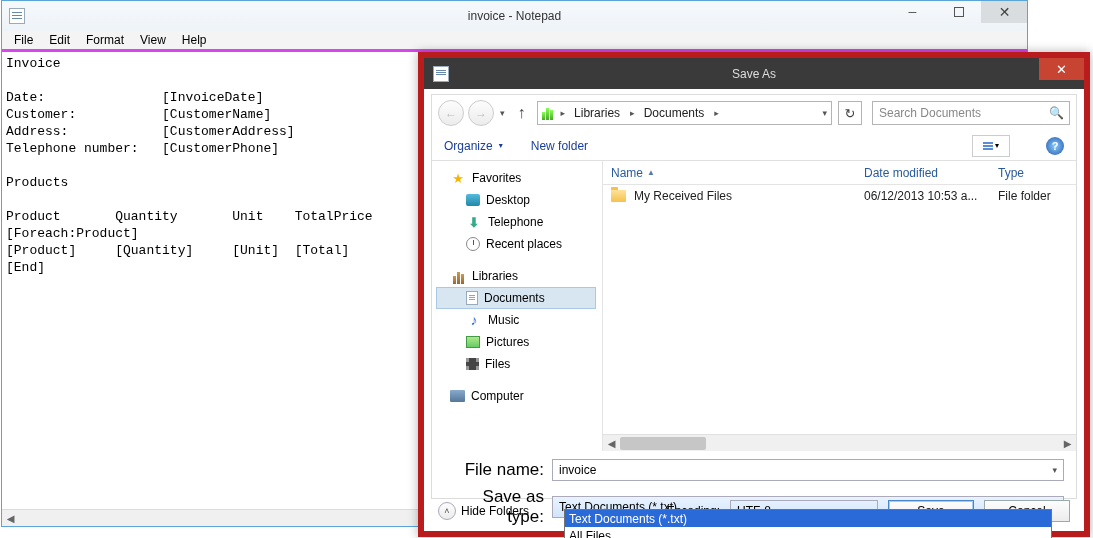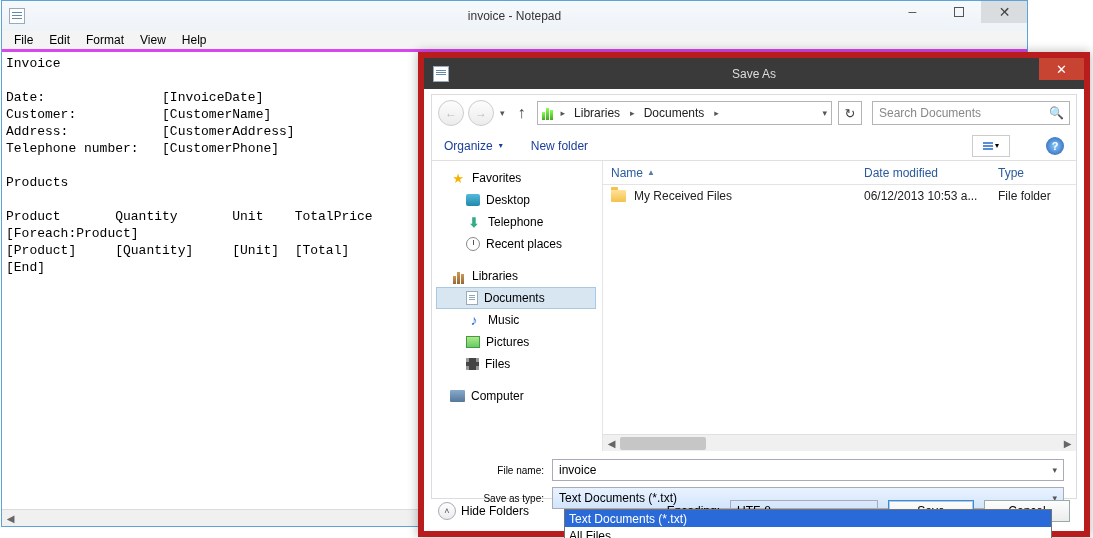--- a/index.html
+++ b/index.html
@@ -97,21 +97,21 @@
 .filerow > div { padding: 0 8px; }
 .filerow .col-name { display:flex; align-items:center; gap:8px;}
 
 .file-hscroll { height: 17px; background: #f0f0f0; border-top: 1px solid #e0e0e0; display:flex;}
 .file-hscroll .arrow{width:17px; display:flex;align-items:center;justify-content:center;color:#666;font-size:10px;}
 .file-hscroll .track{flex:1; position:relative;}
 .file-hscroll .thumb{position:absolute; left:0; top:2px; height:13px; width:86px; background:#c6c6c6; border-radius:2px;}
 
 .formarea { padding: 8px 12px 0 12px; }
 .frow { display: flex; align-items: center; margin-bottom: 6px; position:relative;}
-.frow .flabel { width: 108px; text-align: right; padding-right: 8px; font-size: 10px; }
+.frow .flabel { width: 108px; text-align: right; padding-right: 8px; font-size: 17px; }
 .fcontrol { flex: 1; height: 22px; border: 1px solid #aab; background: #fff; font-size: 12px; padding: 0 6px; display:flex; align-items:center; position: relative;}
 .fcontrol.combo::after{ content:"▾"; position:absolute; right:6px; color:#555; font-size:9px;}
 .dropdown-list{ position:absolute; left:120px; right:12px; top:22px; border:1px solid #737373; background:#fff; z-index:5;}
 .dropdown-list .opt{height:17px; font-size:12px; padding:1px 4px; display:flex; align-items:center;}
 .dropdown-list .opt.sel{ background:#2a6ad8; color:#fff;}
 
 .bottomrow { position:absolute; left:2px; right:2px; bottom:2px; height: 36px; display: flex; align-items: center; padding: 0 12px; gap: 10px;}
 .hidefolders{ display:flex; align-items:center; gap:5px; font-size:12px;}
 .hidebtn{ width:18px; height:18px; border:1px solid #aab; border-radius:9px; display:flex;align-items:center;justify-content:center;font-size:9px;color:#555; background:linear-gradient(#fdfdfd,#ececec);}
 .bottomrow .spacer{flex:1;}

